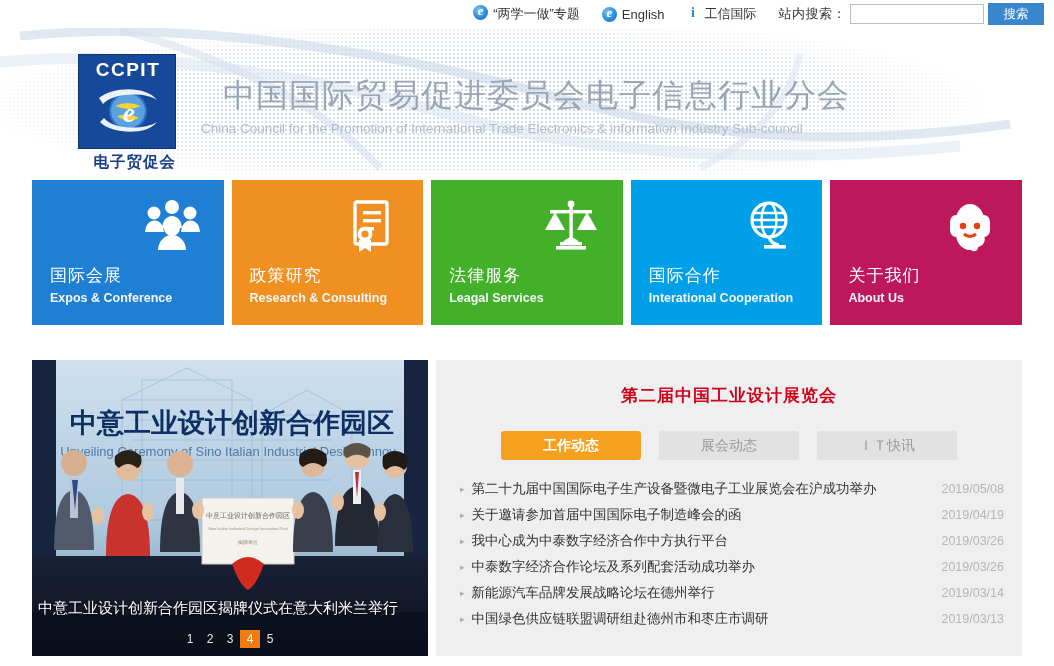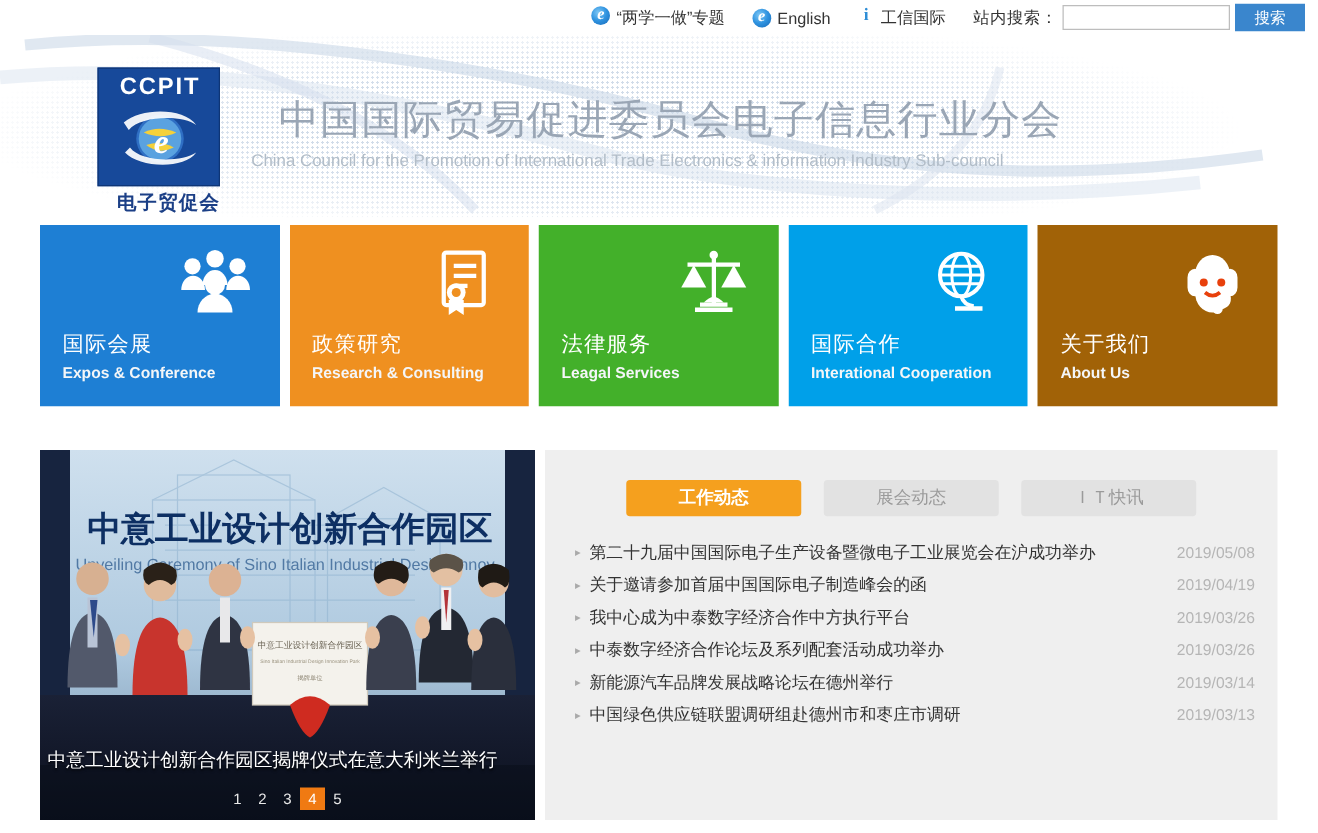--- a/index.html
+++ b/index.html
@@ -280,21 +280,21 @@
       <circle cx="27" cy="22" r="17" fill="none" stroke="#fff" stroke-width="3.2"></circle>
       <ellipse cx="27" cy="22" rx="7.5" ry="17" fill="none" stroke="#fff" stroke-width="2.4"></ellipse>
       <path d="M11,15 h32 M11,29 h32 M10,22 h34" stroke="#fff" stroke-width="2.4" fill="none"></path>
       <path d="M27,39 q2,7 10,8" stroke="#fff" stroke-width="3.2" fill="none"></path>
       <rect x="22" y="47" width="22" height="3.6" fill="#fff"></rect>
     </svg>
     <div class="tile-cn">国际合作</div>
     <div class="tile-en">Interational Cooperation</div>
   </div>
 
-  <div class="tile" style="background:#a16207">
+  <div class="tile" style="background:#be185d">
     <svg class="tile-icon" viewBox="0 0 56 56" fill="#fff">
       <path d="M28,4 C16,4 8,12 8,24 l0,8 a6,7 0 0 0 12,0 l0,-8 a6,7 0 0 0 -12,0
                C8,12 16,4 28,4 C40,4 48,12 48,24 a6,7 0 0 0 -12,0 l0,8 a6,7 0 0 0 12,0 l0,-8 C48,12 40,4 28,4 Z"></path>
       <path d="M14,22 a14,16 0 0 1 28,0 l0,14 a14,16 0 0 1 -28,0 z"></path>
       <circle cx="21" cy="28" r="3.2" fill="#e8400c"></circle>
       <circle cx="35" cy="28" r="3.2" fill="#e8400c"></circle>
       <path d="M22,36 q6,5 12,0" stroke="#e8400c" stroke-width="3" fill="none"></path>
       <path d="M40,36 q4,10 -6,12" stroke="#fff" stroke-width="3.2" fill="none"></path>
       <circle cx="32" cy="49" r="4.2"></circle>
     </svg>
@@ -385,20 +385,21 @@
     <div class="pager">
       <span>1</span>
       <span>2</span>
       <span>3</span>
       <span class="active">4</span>
       <span>5</span>
     </div>
   </div>
 
   <div class="newsbox">
+    <div class="news-title">第二届中国工业设计展览会</div>
 
     <div class="tabs">
       <div class="tab active">工作动态</div>
       <div class="tab inactive">展会动态</div>
       <div class="tab inactive">ＩＴ快讯</div>
     </div>
 
     <div class="news-list">
       <div class="news-row">
         <span class="news-arrow">▸</span>

